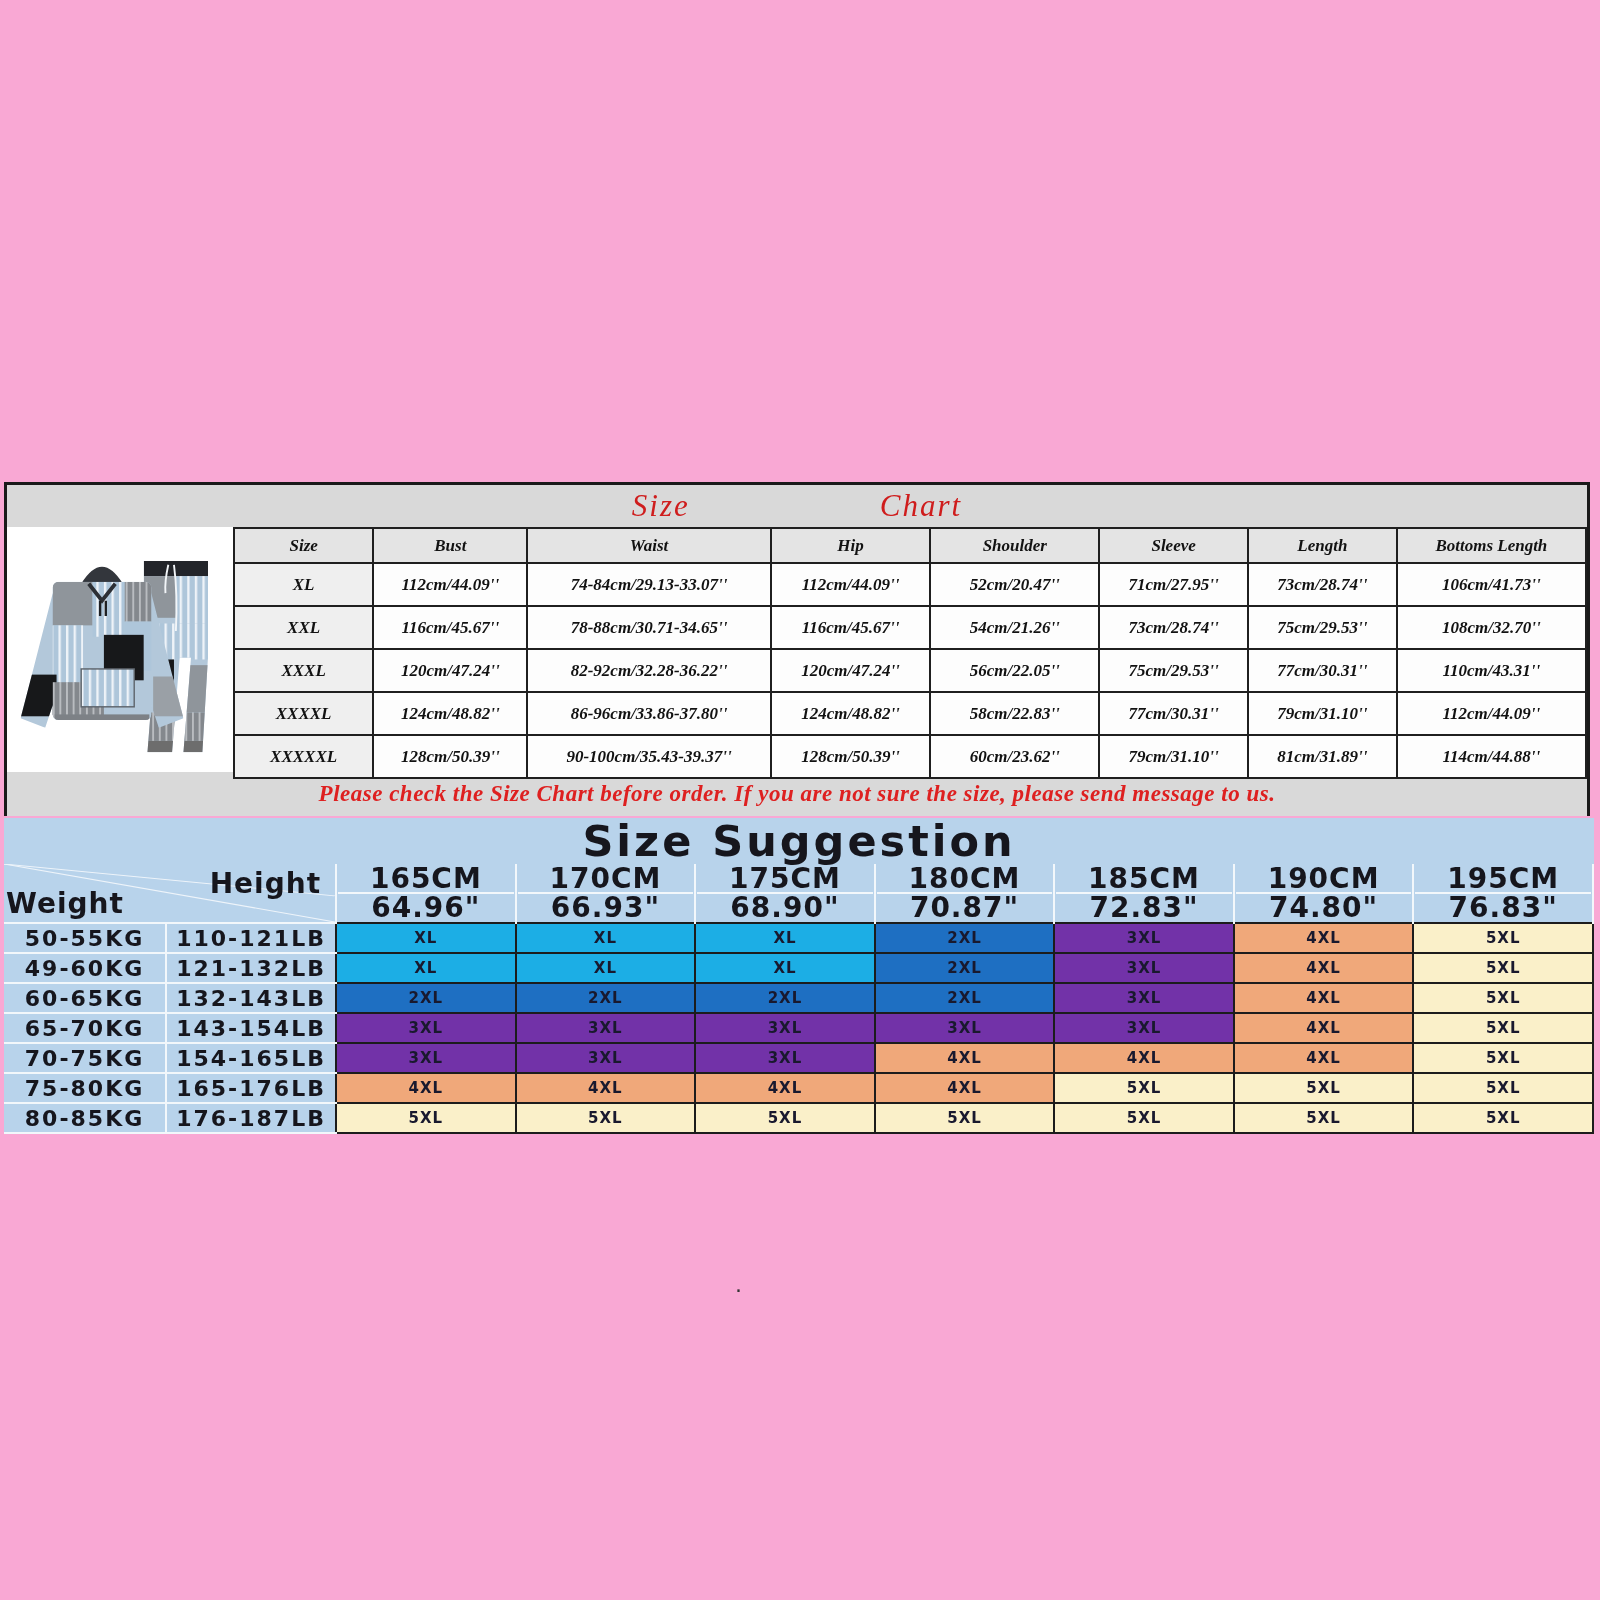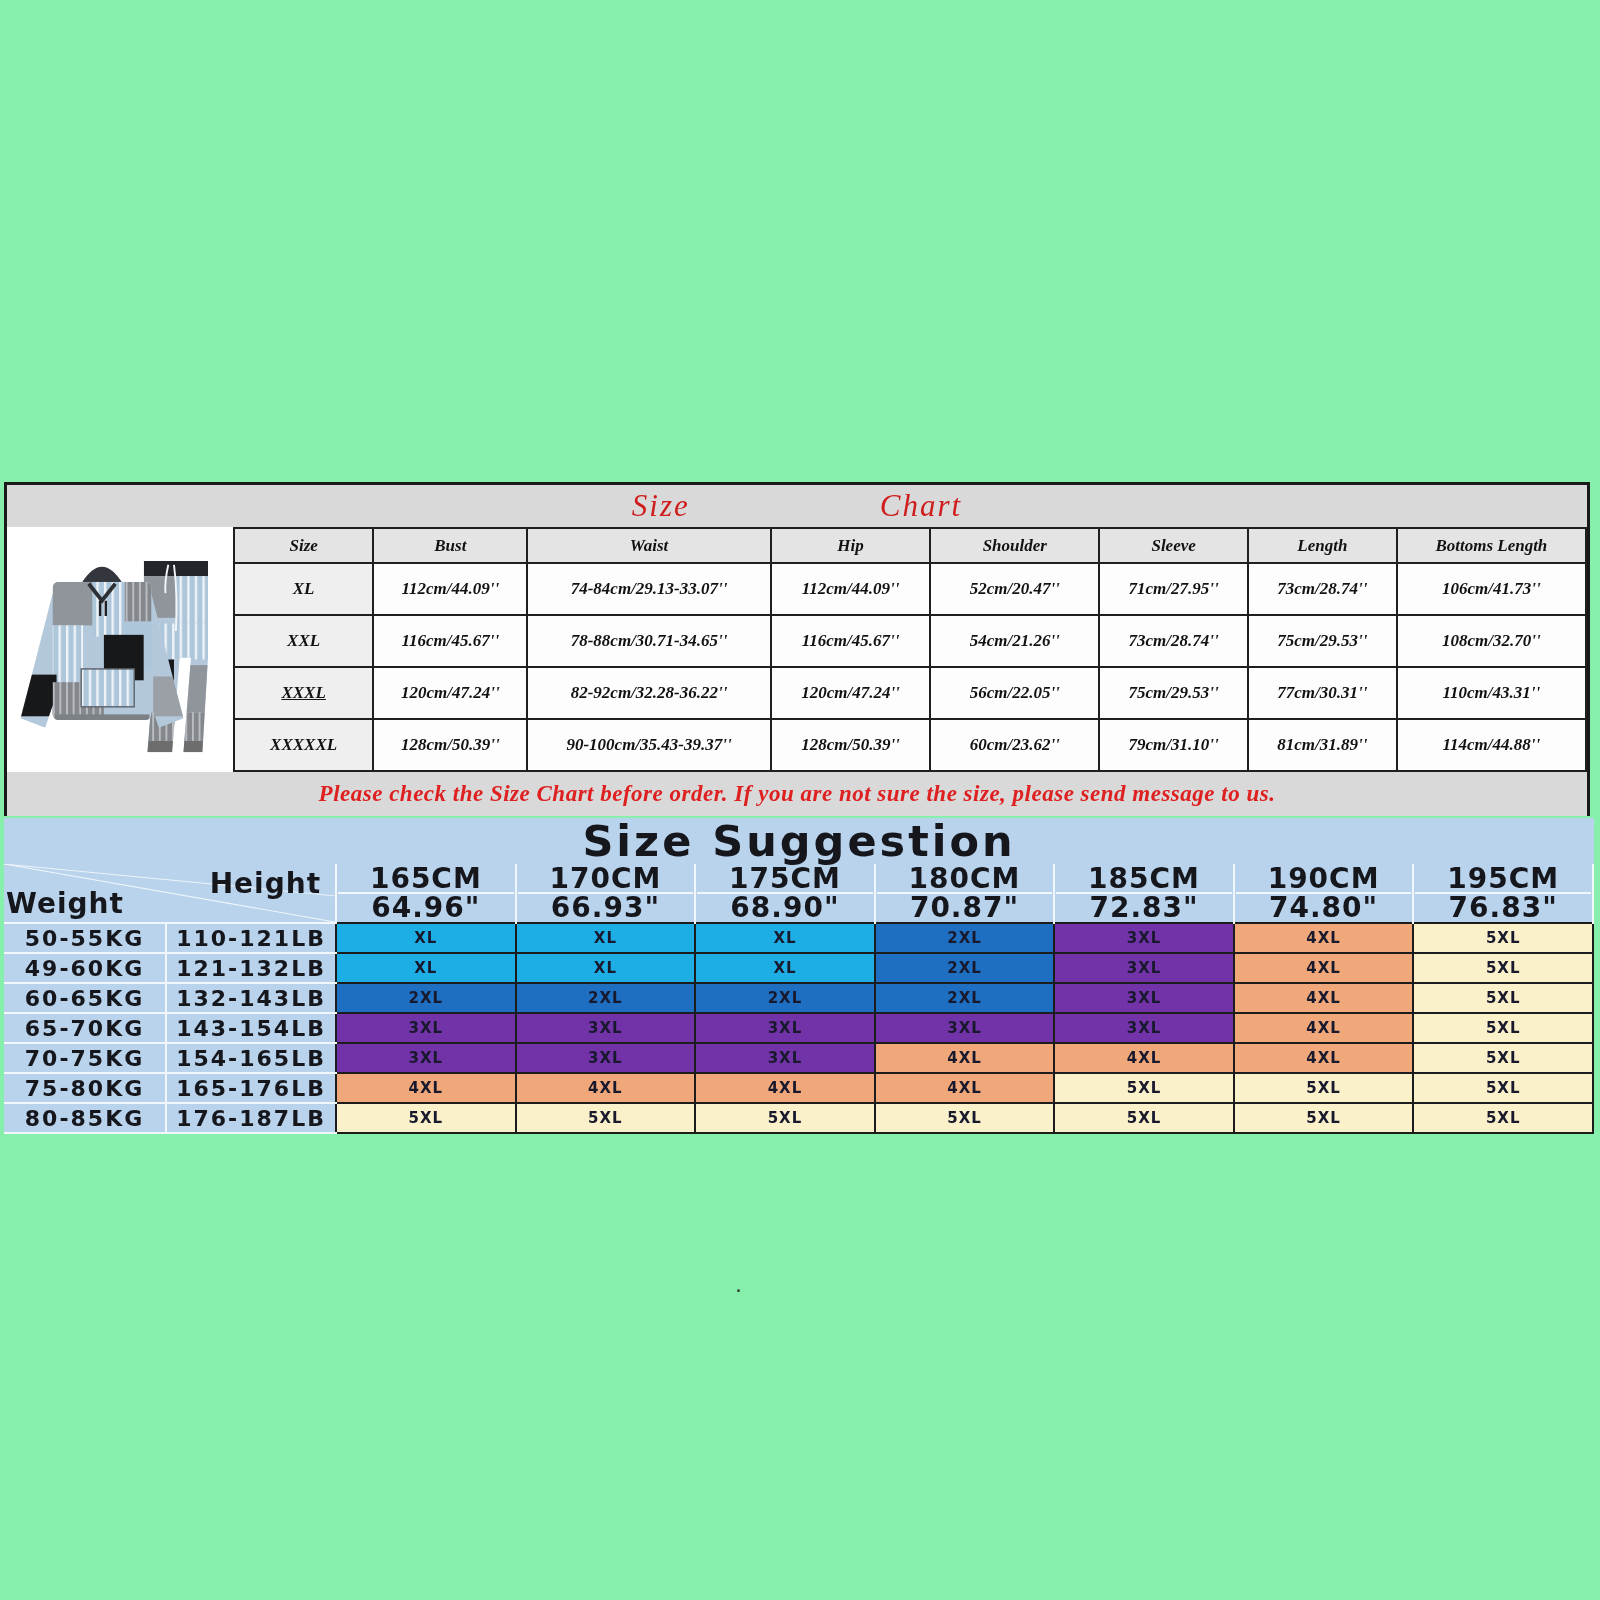--- a/index.html
+++ b/index.html
@@ -1,16 +1,16 @@
 <!DOCTYPE html>
 <html><head>
 <meta charset="utf-8">
 <style>
   html,body{margin:0;padding:0;background:#fff;}
-  .canvas{position:relative;width:1600px;height:1600px;background:#86efac;overflow:hidden;
+  .canvas{position:relative;width:1600px;height:1600px;background:#f9a8d4;overflow:hidden;
           font-family:"Liberation Serif", serif;}
 
   
   .chart-box{position:absolute;left:4px;top:482px;width:1586px;height:334px;
              border:3px solid #1a1a1a;background:#ffffff;box-sizing:border-box;}
   .title-band{height:42px;background:#d9d9d9;display:flex;align-items:center;justify-content:center;gap:190px;}
   .title-band span{font-style:italic;font-size:31px;color:#cf1d1d;font-weight:500;letter-spacing:2px;}
   .content-row{display:flex;height:245px;}
   .product-area{width:226px;min-width:226px;background:#ffffff;display:flex;align-items:center;justify-content:center;}
   .size-table{flex:1;border-collapse:collapse;table-layout:fixed;background:#ffffff;}
@@ -155,28 +155,38 @@
               <td style="background: rgb(239, 239, 239);">XXL</td>
               <td>116cm/45.67''</td>
               <td>78-88cm/30.71-34.65''</td>
               <td>116cm/45.67''</td>
               <td>54cm/21.26''</td>
               <td>73cm/28.74''</td>
               <td>75cm/29.53''</td>
               <td>108cm/32.70''</td>
             </tr>
             <tr>
-              <td style="background: rgb(239, 239, 239); text-decoration: underline;">XXXL</td>
+              <td style="background: rgb(239, 239, 239);">XXXL</td>
               <td>120cm/47.24''</td>
               <td>82-92cm/32.28-36.22''</td>
               <td>120cm/47.24''</td>
               <td>56cm/22.05''</td>
               <td>75cm/29.53''</td>
               <td>77cm/30.31''</td>
               <td>110cm/43.31''</td>
+            </tr>
+            <tr>
+              <td style="background: rgb(239, 239, 239);">XXXXL</td>
+              <td>124cm/48.82''</td>
+              <td>86-96cm/33.86-37.80''</td>
+              <td>124cm/48.82''</td>
+              <td>58cm/22.83''</td>
+              <td>77cm/30.31''</td>
+              <td>79cm/31.10''</td>
+              <td>112cm/44.09''</td>
             </tr>
             <tr>
               <td style="background: rgb(239, 239, 239);">XXXXXL</td>
               <td>128cm/50.39''</td>
               <td>90-100cm/35.43-39.37''</td>
               <td>128cm/50.39''</td>
               <td>60cm/23.62''</td>
               <td>79cm/31.10''</td>
               <td>81cm/31.89''</td>
               <td>114cm/44.88''</td>

